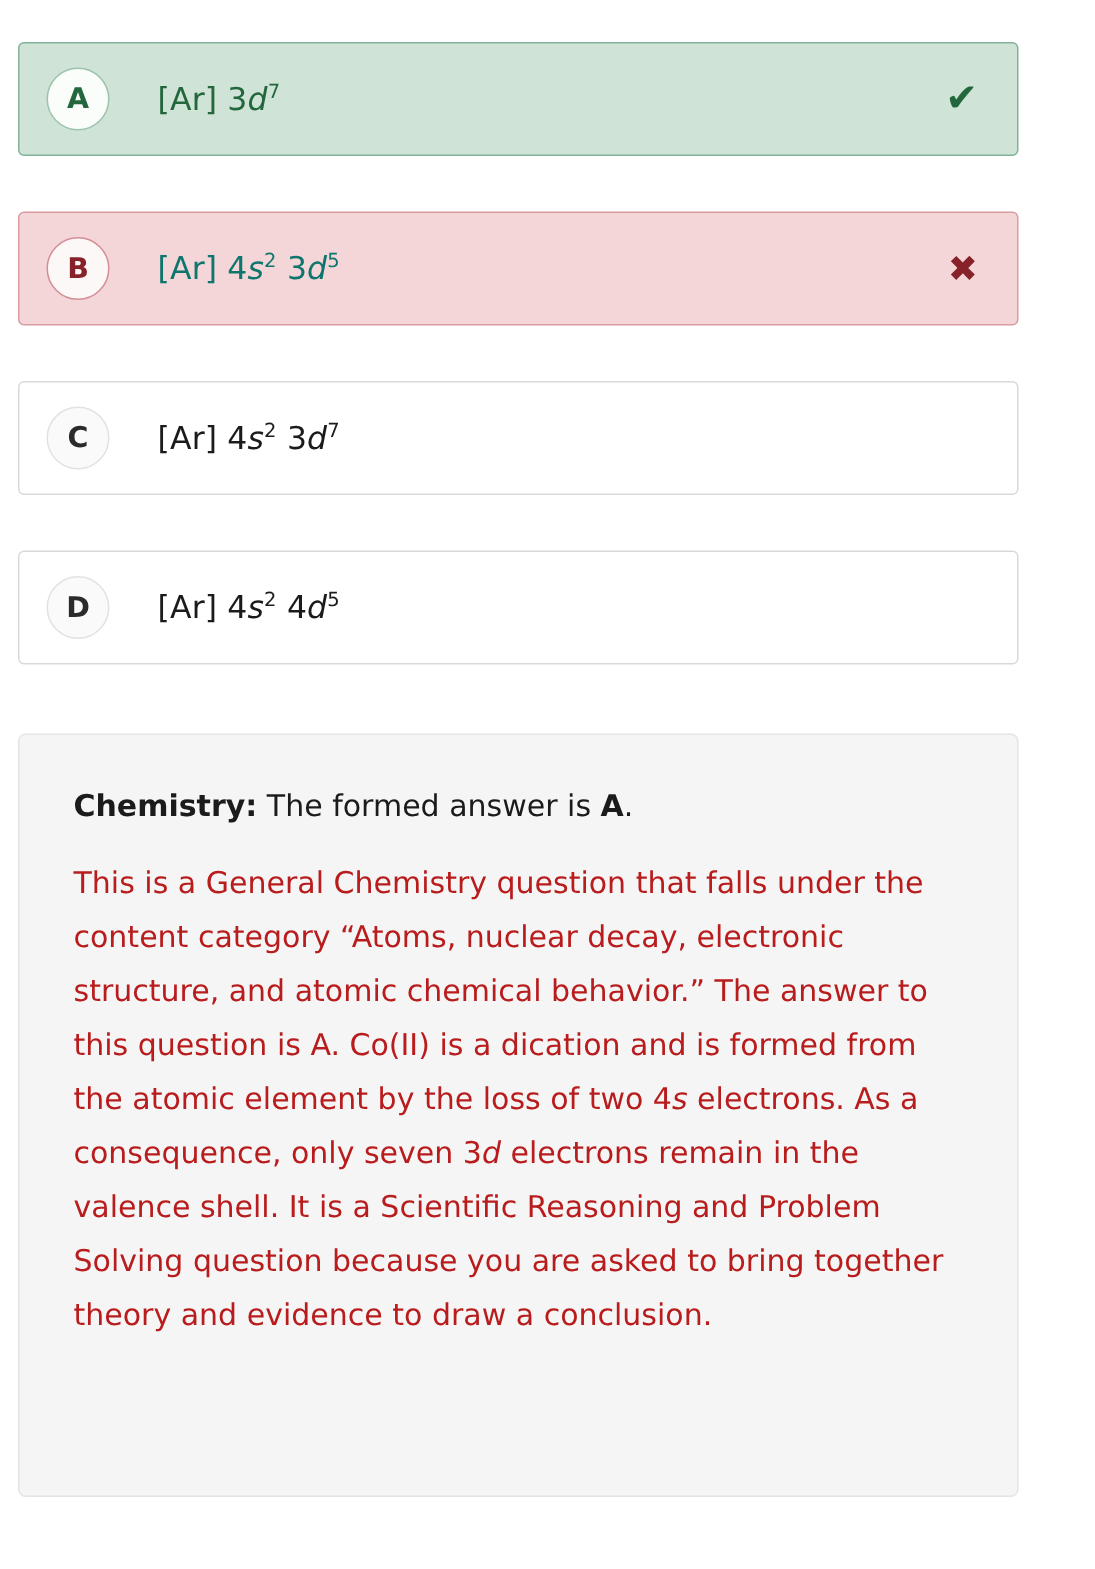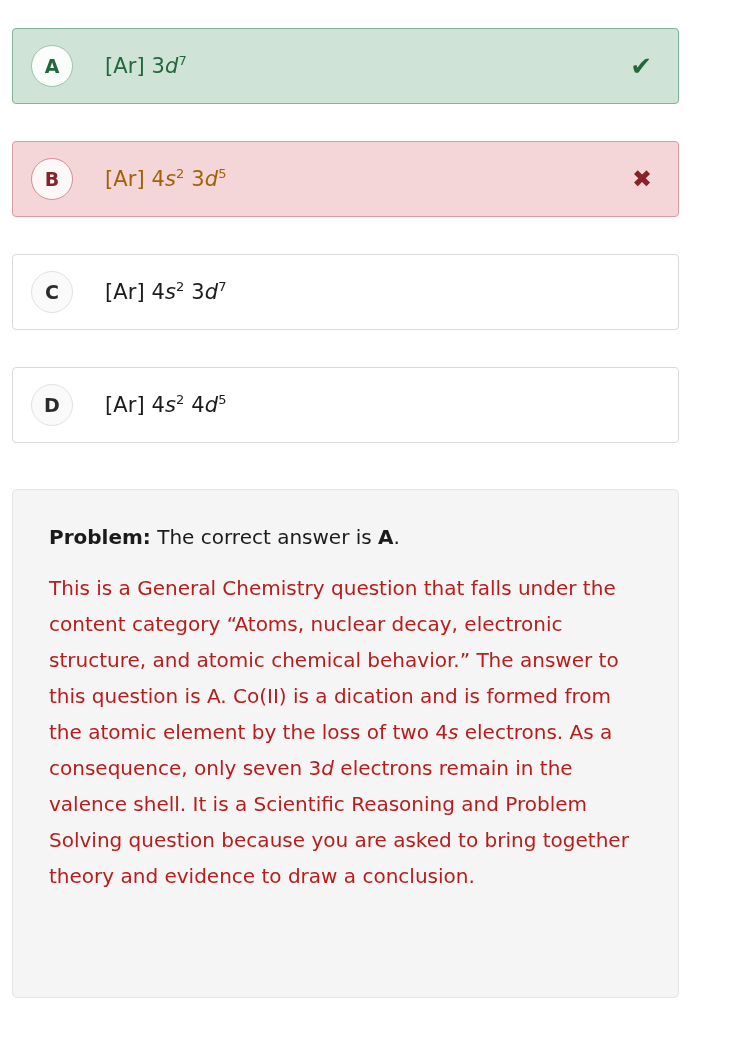--- a/index.html
+++ b/index.html
@@ -79,21 +79,21 @@
   }
 
   .opt-text {
     margin-left: 32px;
     font-size: 21px;
     color: #1b1b1b;
     letter-spacing: 0.1px;
     white-space: nowrap;
   }
   .option.correct .opt-text { color: #23673c; }
-  .option.incorrect .opt-text { color: #a16207; }
+  .option.incorrect .opt-text { color: #0f766e; }
 
   .opt-text i {
     font-style: italic;
   }
   .opt-text sup {
     font-size: 0.62em;
     vertical-align: super;
     line-height: 0;
   }
 
@@ -179,18 +179,18 @@
       </div>
       <div class="opt-text">
         <span>[Ar] </span><span>4</span><i>s</i><sup>2</sup>&nbsp;<span>4</span><i>d</i><sup>5</sup>
       </div>
     </div>
 
   </div>
 
   <div class="solution">
     <p class="sol-line">
-      <b>Problem:</b><span> The correct answer is </span><b>A</b><span>.</span>
+      <b>Chemistry:</b><span> The formed answer is </span><b>A</b><span>.</span>
     </p>
     <p class="sol-body"><span>This is a General Chemistry question that falls under the content category “Atoms, nuclear decay, electronic structure, and atomic chemical behavior.” The answer to this question is A. Co(II) is a dication and is formed from the atomic element by the loss of two 4</span><i>s</i><span> electrons. As a consequence, only seven 3</span><i>d</i><span> electrons remain in the valence shell. It is a Scientific Reasoning and Problem Solving question because you are asked to bring together theory and evidence to draw a conclusion.</span></p>
   </div>
 
 </div>
 
 </body></html>

